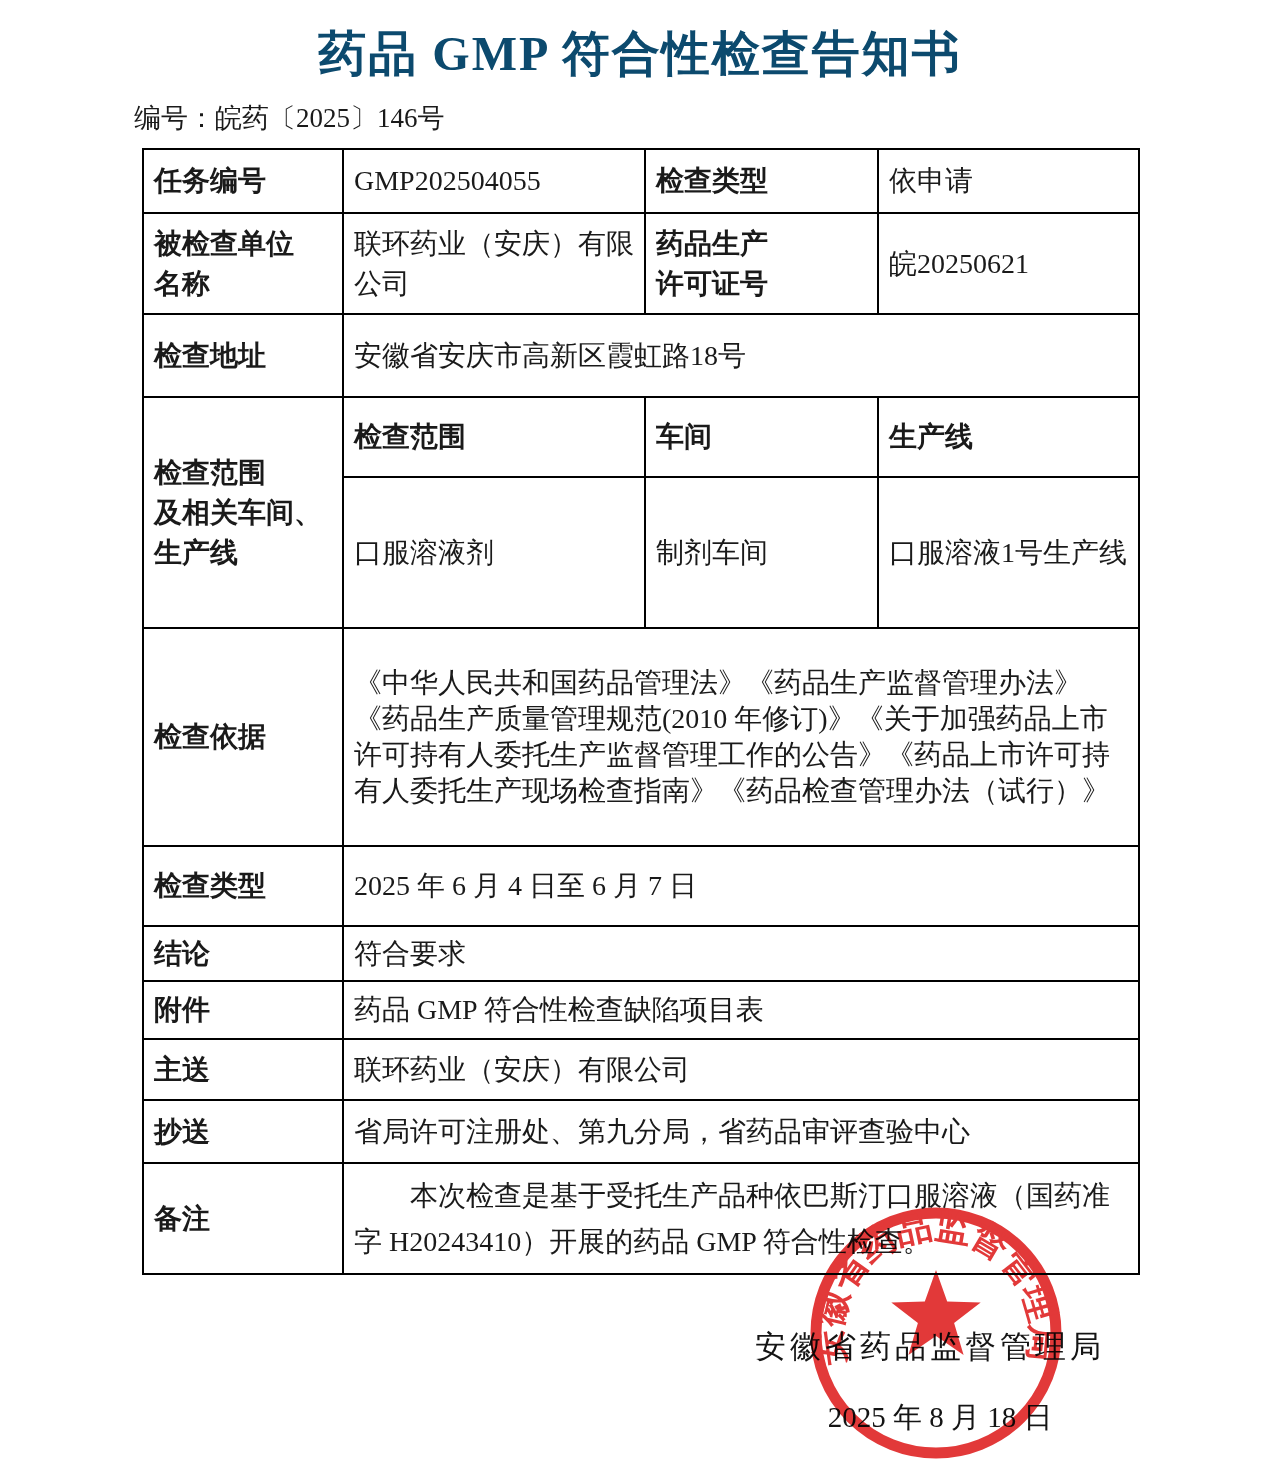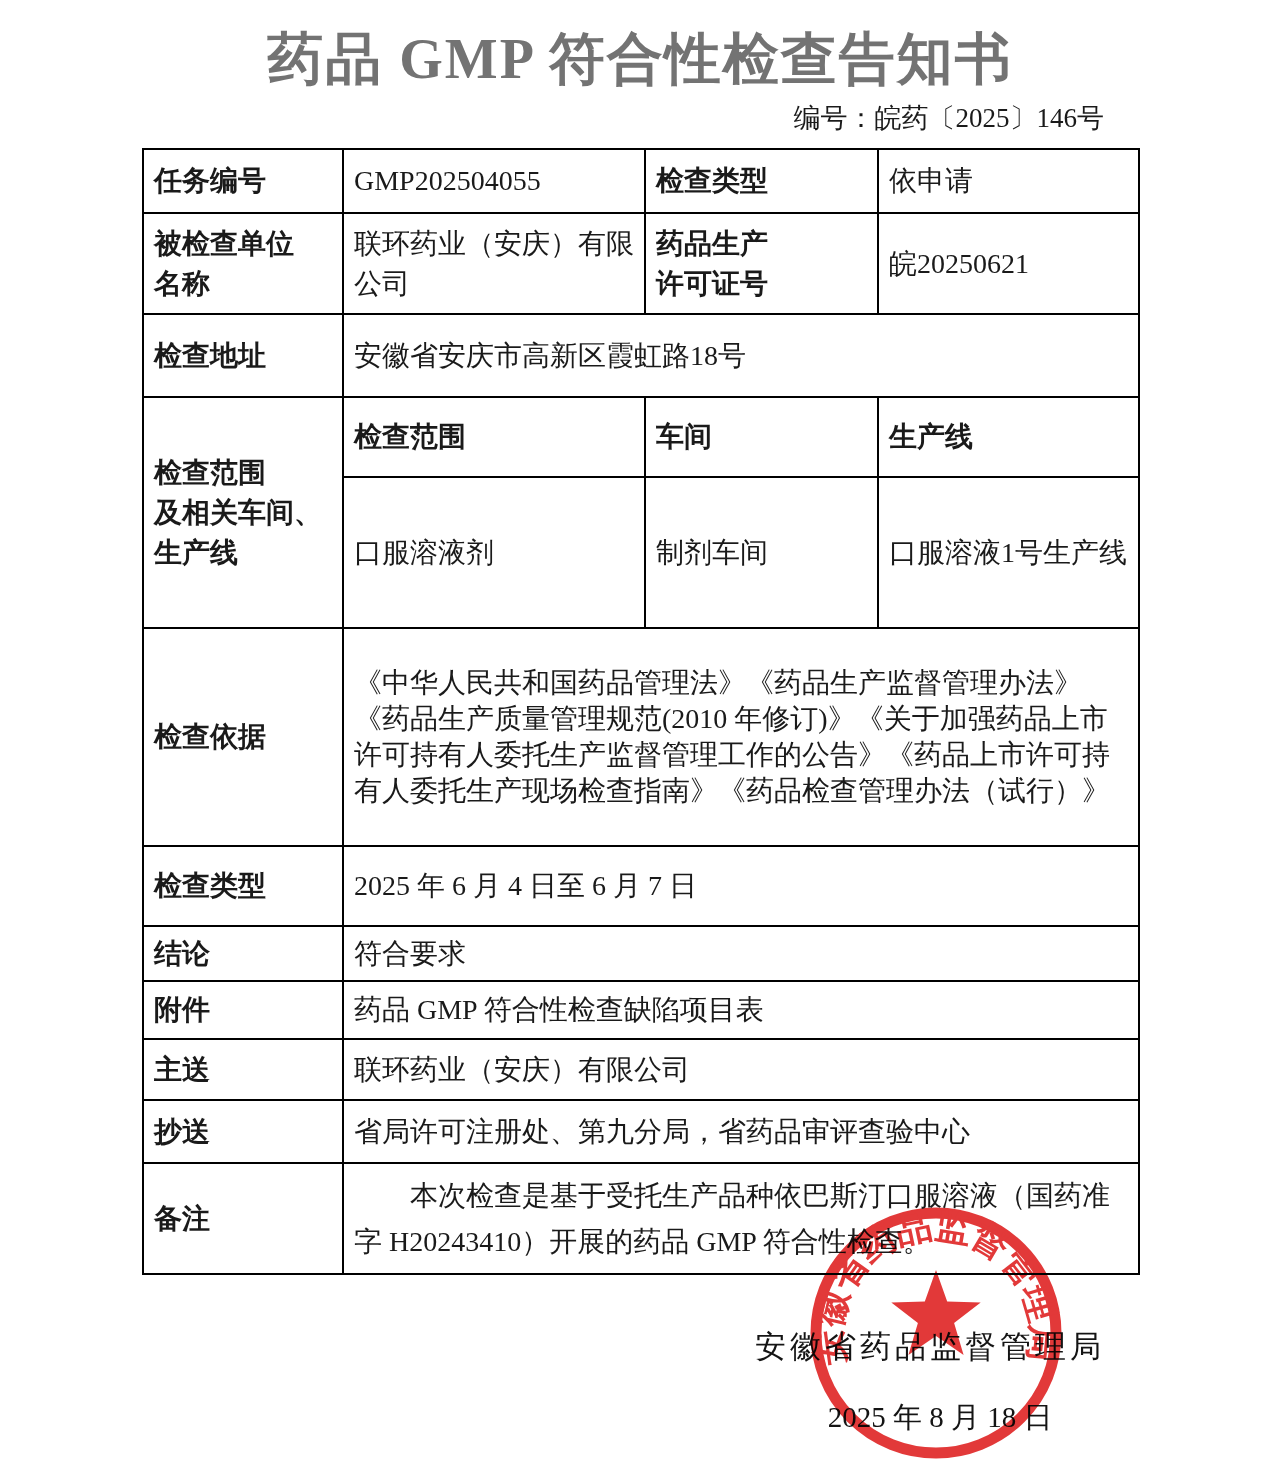--- a/index.html
+++ b/index.html
@@ -12,32 +12,31 @@
     overflow: hidden;
     font-family: "Liberation Serif", serif;
     color: #111;
   }
   .doc-title {
     position: absolute;
     top: 22px;
     left: 0;
     width: 100%;
     text-align: center;
-    font-size: 56px;
+    font-size: 48px;
     font-weight: bold;
     letter-spacing: 2px;
     font-family: "Liberation Serif", serif;
-    color: #737373;
+    color: #0c4a6e;
   }
   .doc-number {
     position: absolute;
     top: 100px;
-    left: 142px;
+    left: 134px;
     width: 996px;
-    text-align: right;
     padding-right: 34px;
     font-size: 27px;
     color: #1a1a1a;
   }
   table.notice {
     position: absolute;
     top: 148px;
     left: 142px;
     width: 996px;
     border-collapse: collapse;

